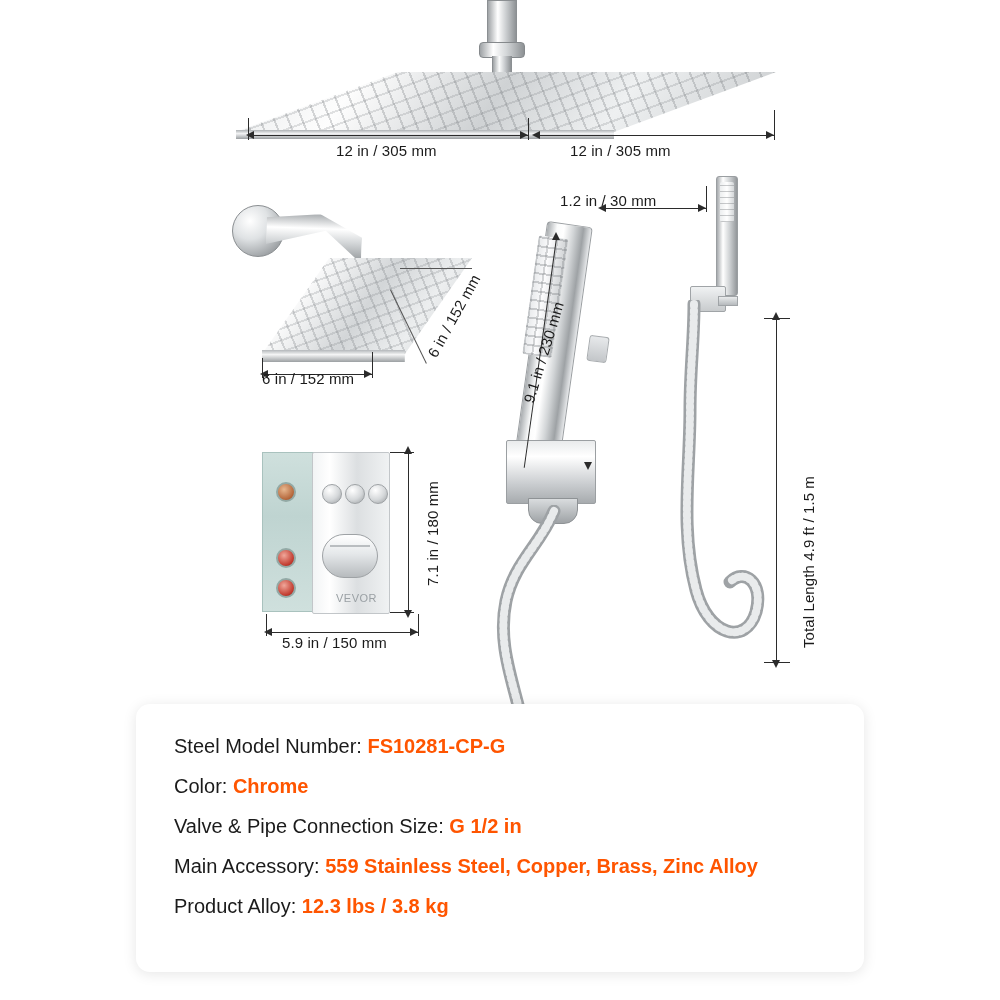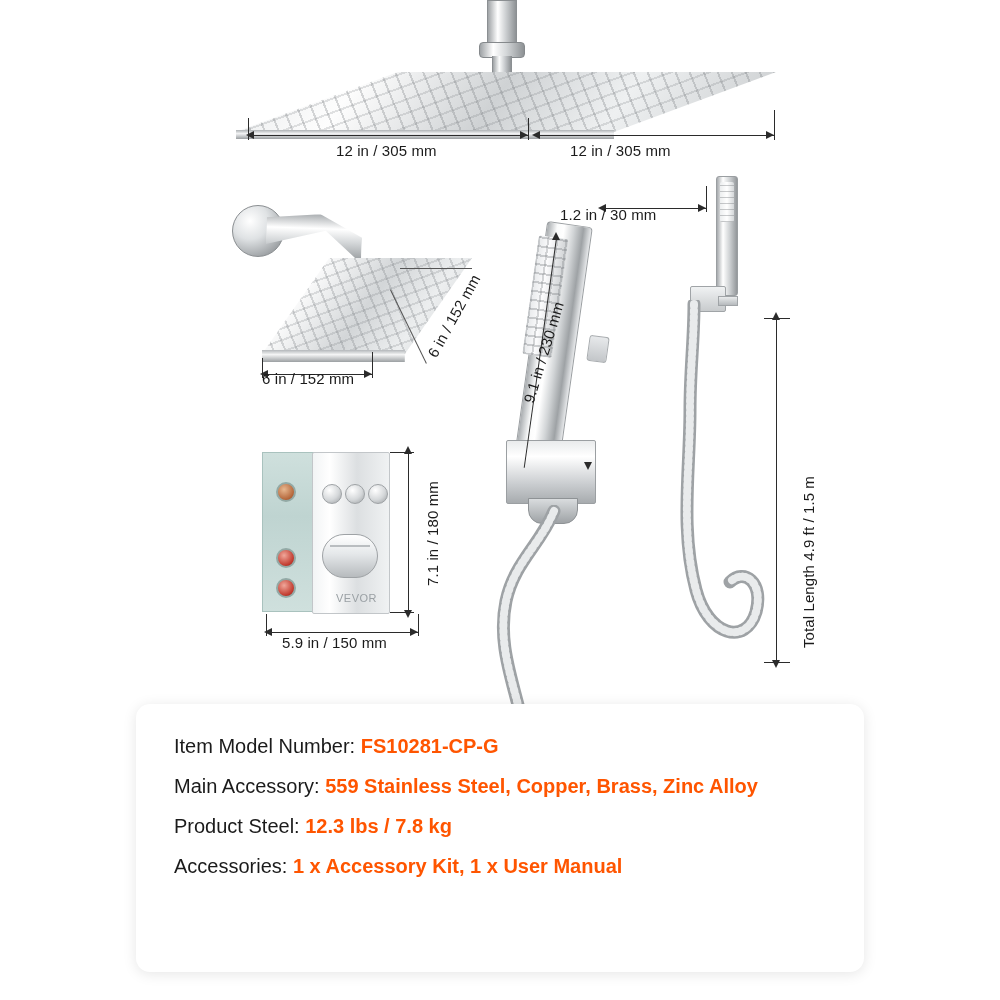--- a/index.html
+++ b/index.html
@@ -394,21 +394,21 @@
   <div id="hand-wand"></div>
   <div id="hand-face"></div>
   <div id="hand-button"></div>
   <div id="hand-base"></div>
   <div id="hand-outlet"></div>
 
   <div class="line hline" style="left:600px; top:208px; width:106px;"></div>
   <div class="arrow left" style="left:598px; top:204px;"></div>
   <div class="arrow right" style="left:698px; top:204px;"></div>
   <div class="line vline" style="left:706px; top:186px; height:26px;"></div>
-  <div class="dim-label" style="left:560px; top:192px;margin-top:14px;">1.2 in / 30 mm</div>
+  <div class="dim-label" style="left:560px; top:192px;">1.2 in / 30 mm</div>
 
   <div class="line" style="left:556px; top:238px; width:1px; height:232px; transform:rotate(8deg); transform-origin:top;"></div>
   <div class="arrow up" style="left:552px; top:232px;"></div>
   <div class="arrow down" style="left:584px; top:462px;"></div>
   <div class="dim-label vert" style="left:520px; top:400px; transform:rotate(-73deg);">9.1 in / 230 mm</div>
 
   <div id="mini-wand"></div>
   <div id="mini-wand-face"></div>
   <div id="holder-bracket"></div>
   <div id="holder-arm"></div>
@@ -425,30 +425,34 @@
 
   <div class="line vline" style="left:776px; top:318px; height:344px;"></div>
   <div class="arrow up" style="left:772px; top:312px;"></div>
   <div class="arrow down" style="left:772px; top:660px;"></div>
   <div class="line hline" style="left:764px; top:318px; width:26px;"></div>
   <div class="line hline" style="left:764px; top:662px; width:26px;"></div>
   <div class="dim-label vert" style="left:800px; top:648px; transform:rotate(-90deg);">Total Length  4.9 ft / 1.5 m</div>
 
   <div id="info-card">
     <div class="info-row">
-      <span class="lab">Item Model Number:</span>
+      <span class="lab">Steel Model Number:</span>
       <span class="val">FS10281-CP-G</span>
+    </div>
+    <div class="info-row">
+      <span class="lab">Color:</span>
+      <span class="val">Chrome</span>
+    </div>
+    <div class="info-row">
+      <span class="lab">Valve &amp; Pipe Connection Size:</span>
+      <span class="val">G 1/2 in</span>
     </div>
     <div class="info-row">
       <span class="lab">Main Accessory:</span>
       <span class="val">559 Stainless Steel, Copper, Brass, Zinc Alloy</span>
     </div>
     <div class="info-row">
-      <span class="lab">Product Steel:</span>
-      <span class="val">12.3 lbs / 7.8 kg</span>
-    </div>
-    <div class="info-row">
-      <span class="lab">Accessories:</span>
-      <span class="val">1 x Accessory Kit, 1 x User Manual</span>
+      <span class="lab">Product Alloy:</span>
+      <span class="val">12.3 lbs / 3.8 kg</span>
     </div>
   </div>
 
 </div>
 
 </body></html>

